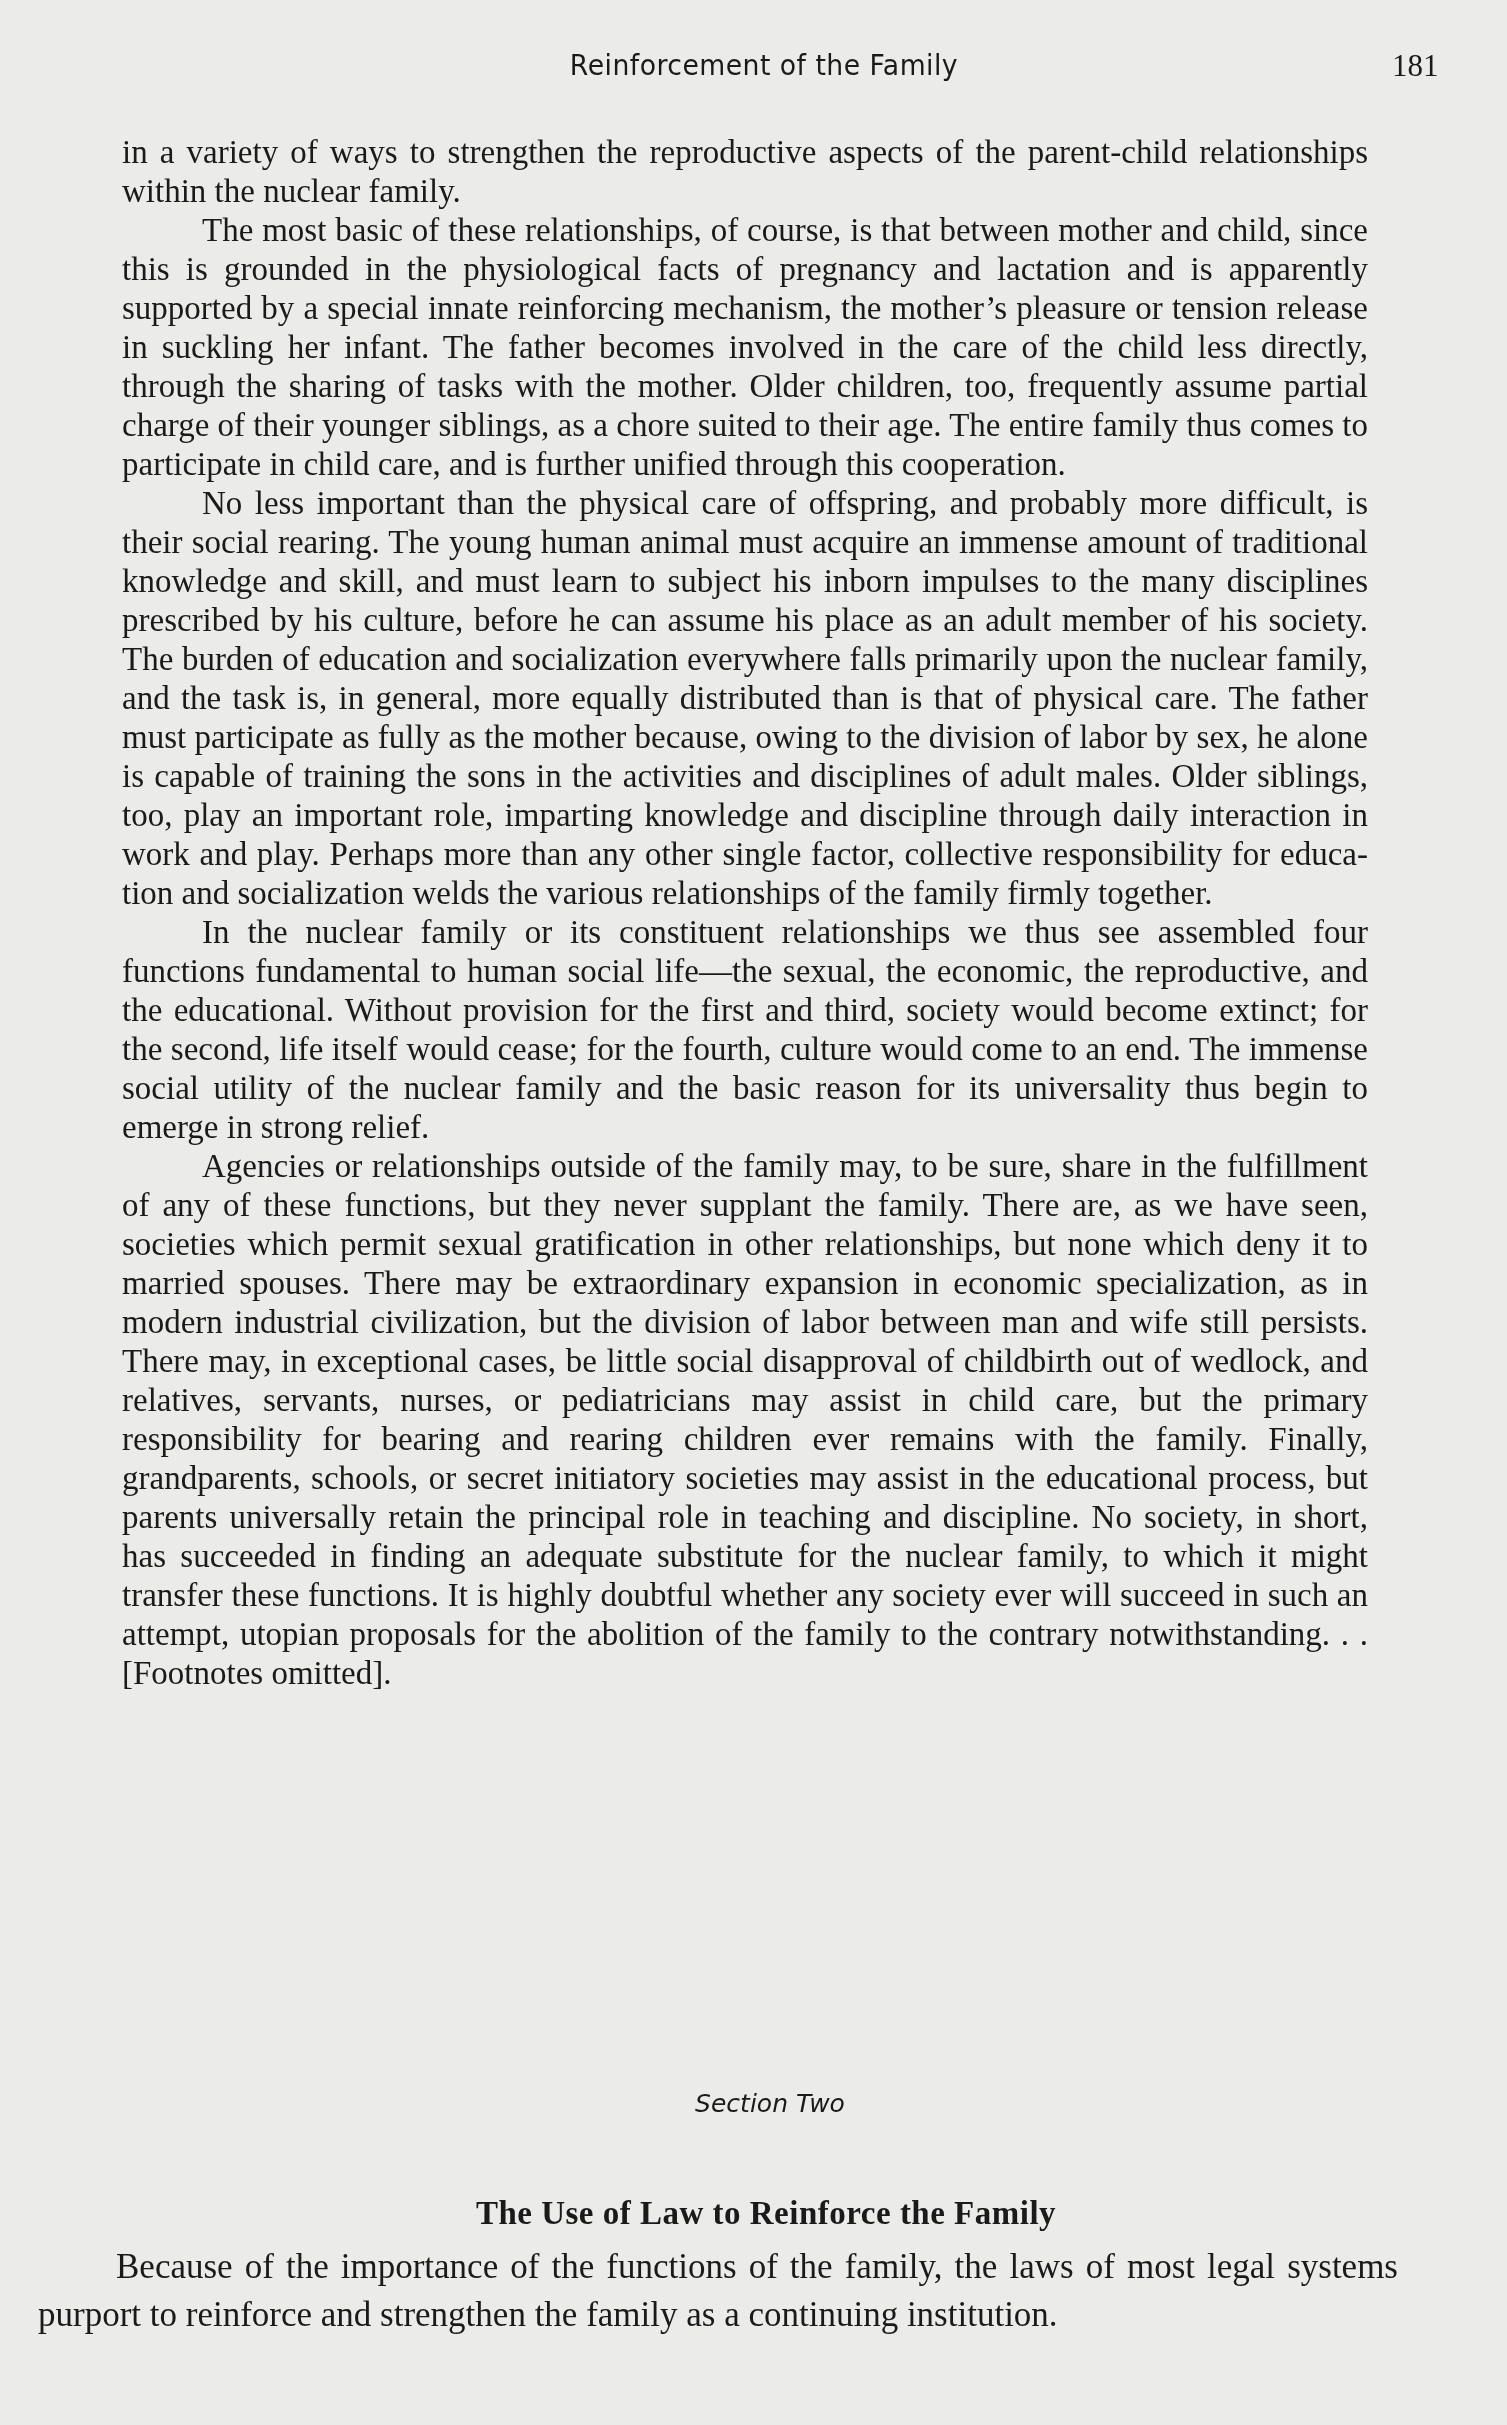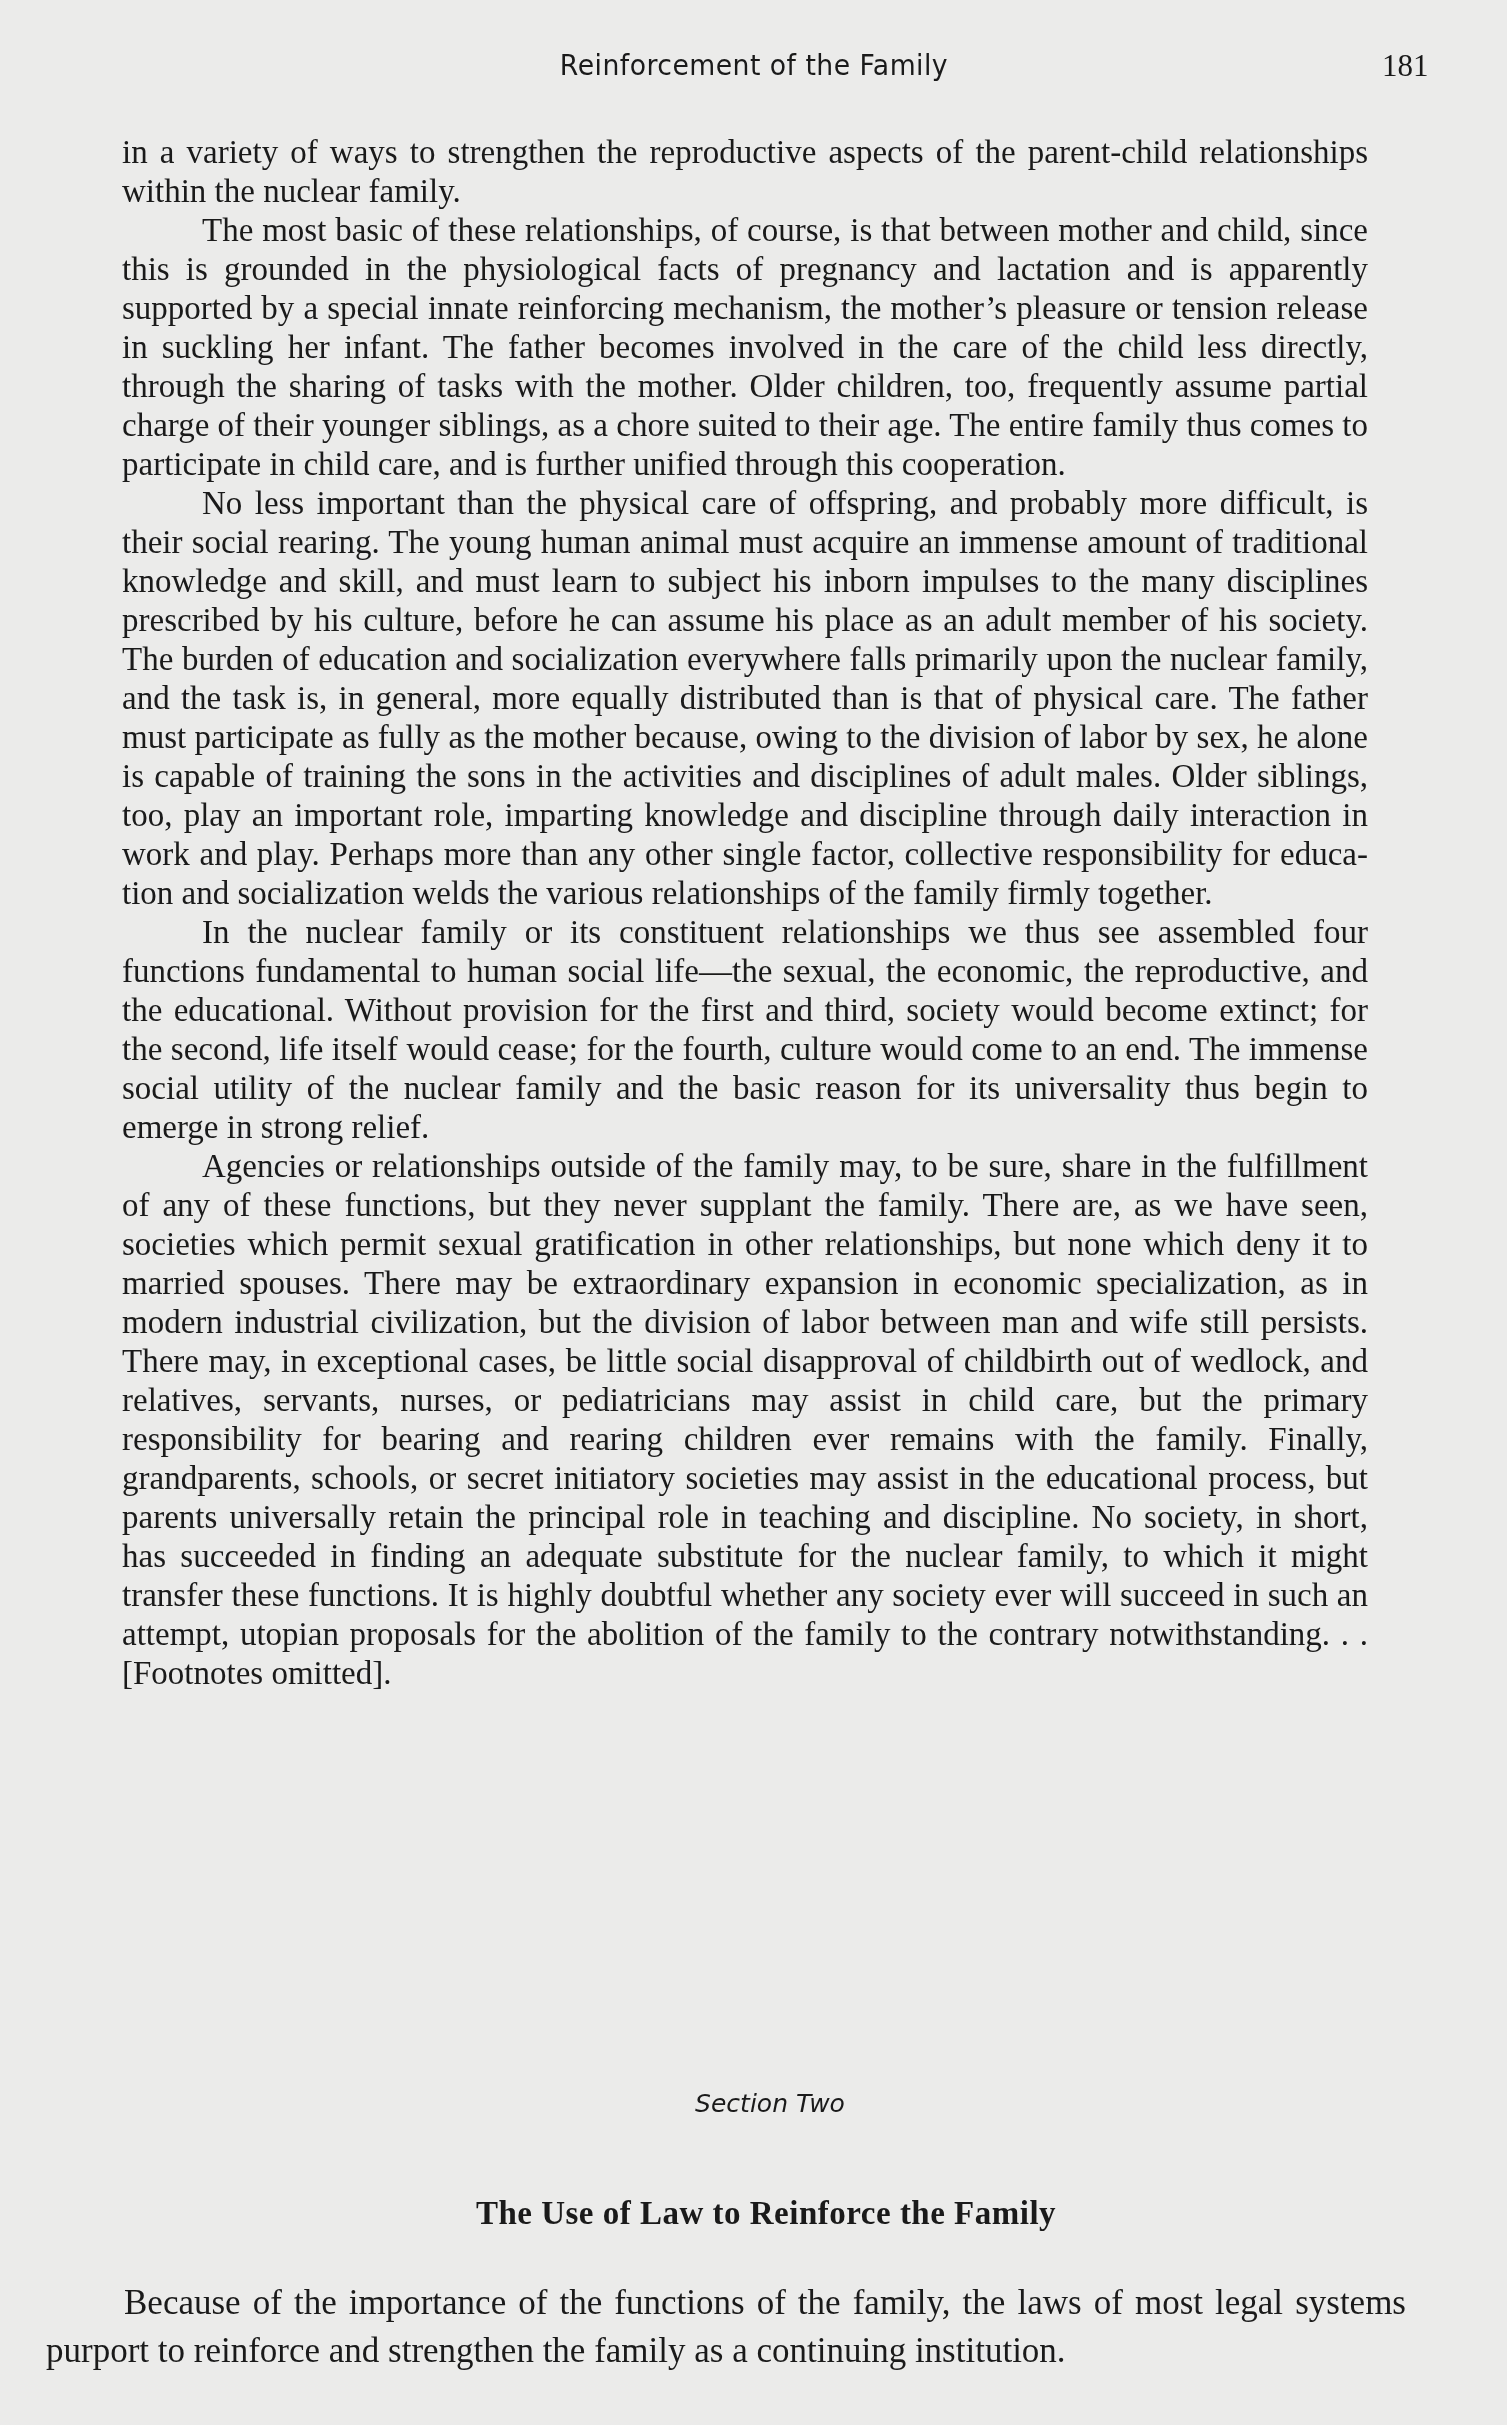--- a/index.html
+++ b/index.html
@@ -1,21 +1,21 @@
 <!DOCTYPE html>
 <html style="font-size:15px"><head>
 <meta charset="utf-8">
 <style>
   html, body { margin: 0; padding: 0; }
   body {
     width: 1508px; height: 2426px; background: #ebebea; overflow: hidden;
     position: relative; color: #1a1a1a;
   }
   .running-head {
-    position: absolute; top: 48px; left: 0; width: 1489px; height: 47px;
+    position: absolute; top: 48px; left: 10px; width: 1489px; height: 47px;
   }
   .running-title {
     position: absolute; left: 0; width: 1508px; text-align: center; top: 0;
     font-family: "DejaVu Sans", sans-serif; font-size: 29px; letter-spacing: 0.5px;
     transform: scaleX(0.92);
   }
   .page-number {
     position: absolute; left: 1382px; top: 0;
     font-family: Liberation Serif, serif; font-size: 31px;
   }
@@ -30,24 +30,23 @@
     position: absolute; top: 2089px; left: 16px; width: 1508px; text-align: center;
     font-family: "DejaVu Sans", sans-serif; font-style: italic; font-size: 25px;
   }
   .section-heading {
     position: absolute; top: 2159px; left: 12px; width: 1508px; text-align: center;
     font-family: Liberation Serif, serif; font-weight: bold; font-size: 33px;
     letter-spacing: 0.5px;
     margin-top: 36px;
   }
   .intro-text {
-    position: absolute; left: 46px; top: 2243px; width: 1360px;
+    position: absolute; left: 38px; top: 2243px; width: 1360px;
     font-family: "Liberation Serif", serif; font-size: 35px; line-height: 48px;
     text-align: justify;
-    margin-top: 36px;
   }
   .intro-text p { margin: 0; text-indent: 78px; }
 </style>
 </head>
 <body>
 
 <div class="running-head">
   <div class="running-title">Reinforcement of the Family</div>
   <div class="page-number">181</div>
 </div>

